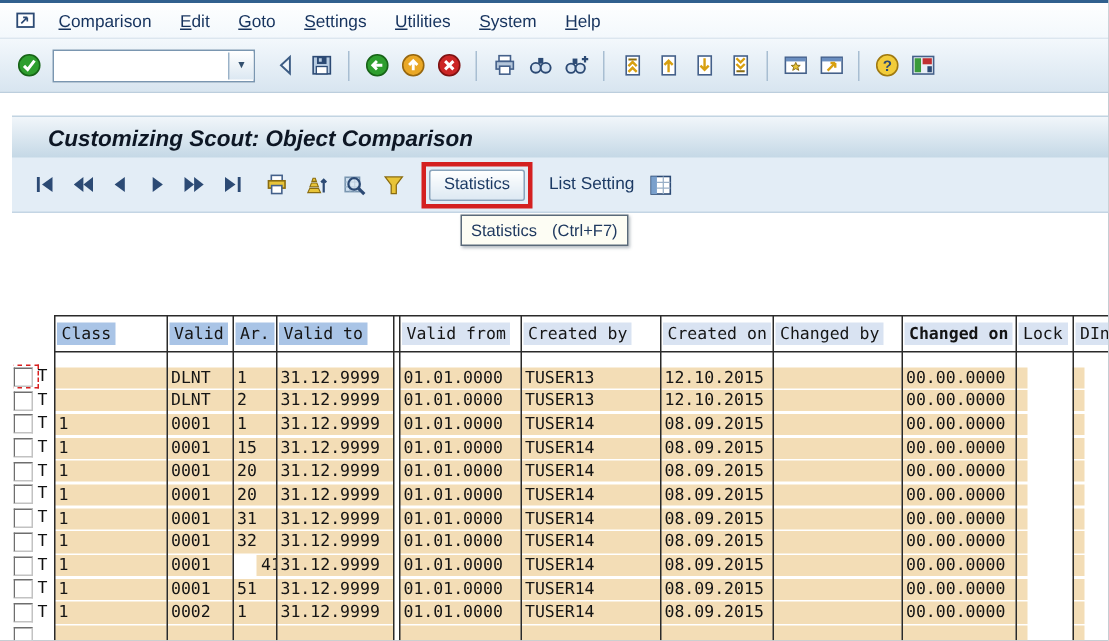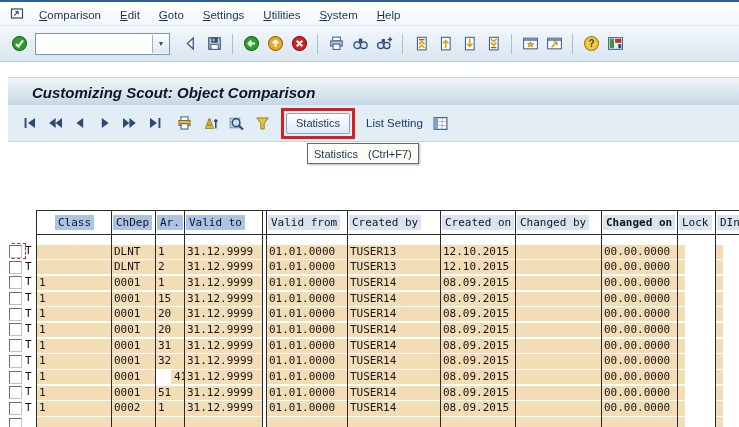--- a/index.html
+++ b/index.html
@@ -359,25 +359,25 @@
       <div class="g-row">
         <span class="cb"></span>
         <span class="tmark">T</span>
       </div>
       <div class="g-row">
         <span class="cb"></span>
       </div>
     </div>
   <div class="list-table" id="list-table">
       <div class="hdr-row">
-        <div class="hcell" style="width: 75px; justify-content: center;">
+        <div class="hcell" style="width: 75px;">
           <span class="patch key">Class</span>
         </div>
         <div class="hcell" style="width: 44px;">
-          <span class="patch key">ChDep</span>
+          <span class="patch key">Valid</span>
         </div>
         <div class="hcell" style="width: 29px;">
           <span class="patch key">Ar.</span>
         </div>
         <div class="hcell" style="width: 78px;">
           <span class="patch key">Valid to</span>
         </div>
         <div class="hcell" style="width: 4px;"></div>
         <div class="hcell" style="width: 81px;">
           <span class="patch std">Valid from</span>

